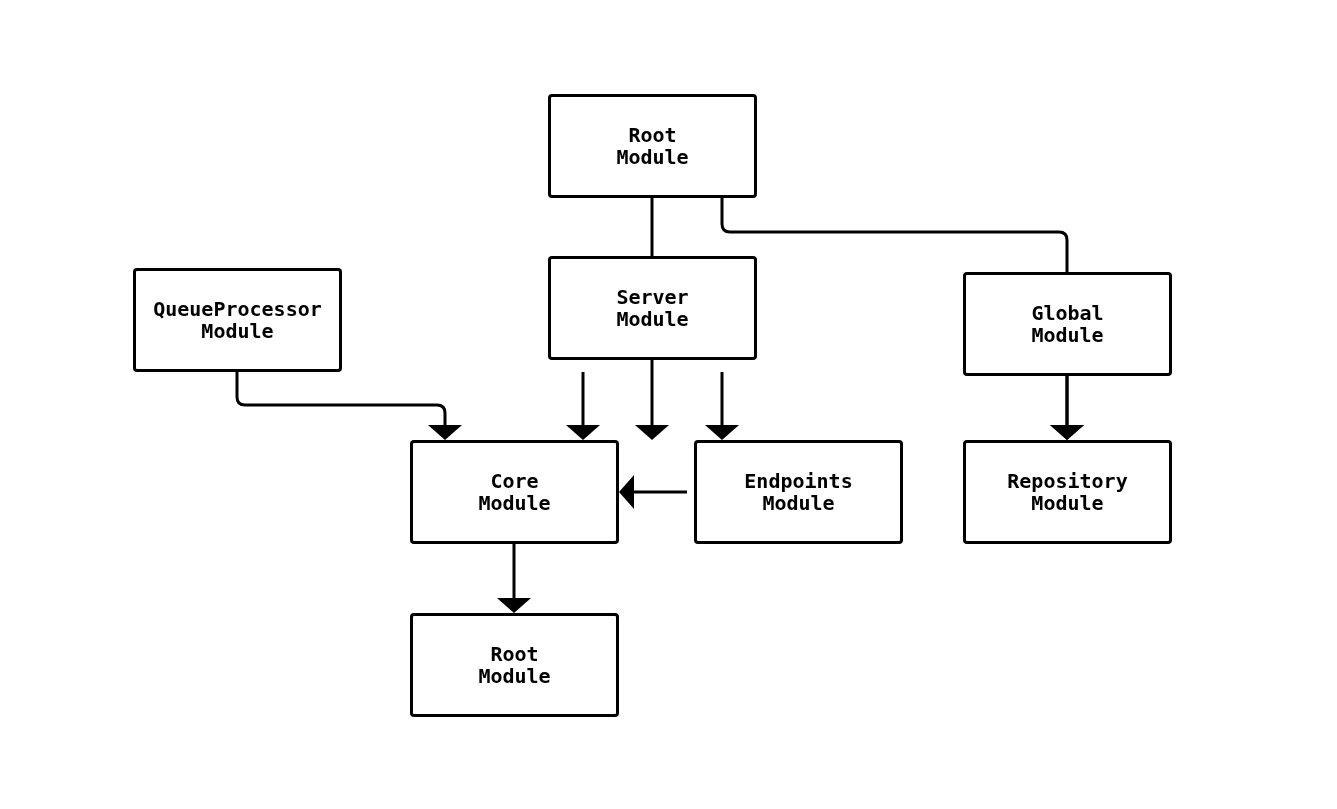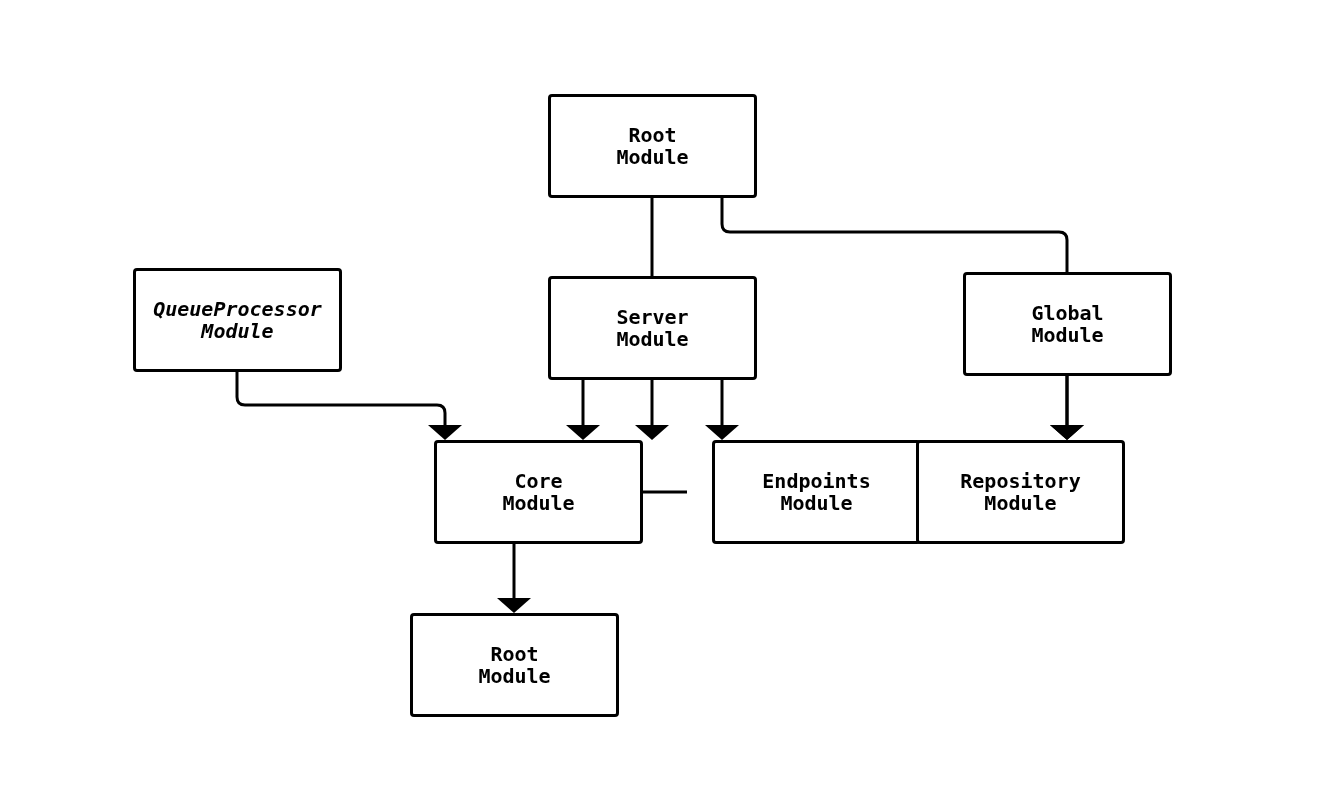--- a/index.html
+++ b/index.html
@@ -94,34 +94,34 @@
 
     <g>
       <path d="M514 544 L514 600"></path>
       <polygon points="497,598 531,598 514,613"></polygon>
     </g>
   </svg>
 
   <div class="node" style="left:548px; top:94px;">Root
 Module</div>
 
-  <div class="node" style="left:133px; top:268px;font-style:italic;">QueueProcessor
+  <div class="node" style="left:133px; top:268px;">QueueProcessor
 Module</div>
 
-  <div class="node" style="left:548px; top:276px;">Server
+  <div class="node" style="left:548px; top:256px;">Server
 Module</div>
 
   <div class="node" style="left:963px; top:272px;">Global
 Module</div>
 
-  <div class="node" style="left:410px; top:440px;margin-left:24px;">Core
+  <div class="node" style="left:410px; top:440px;">Core
 Module</div>
 
-  <div class="node" style="left:712px; top:440px;">Endpoints
+  <div class="node" style="left:694px; top:440px;">Endpoints
 Module</div>
 
-  <div class="node" style="left:916px; top:440px;">Repository
+  <div class="node" style="left:963px; top:440px;">Repository
 Module</div>
 
   <div class="node" style="left:410px; top:613px;">Root
 Module</div>
 
 </div>
 
 </body></html>

